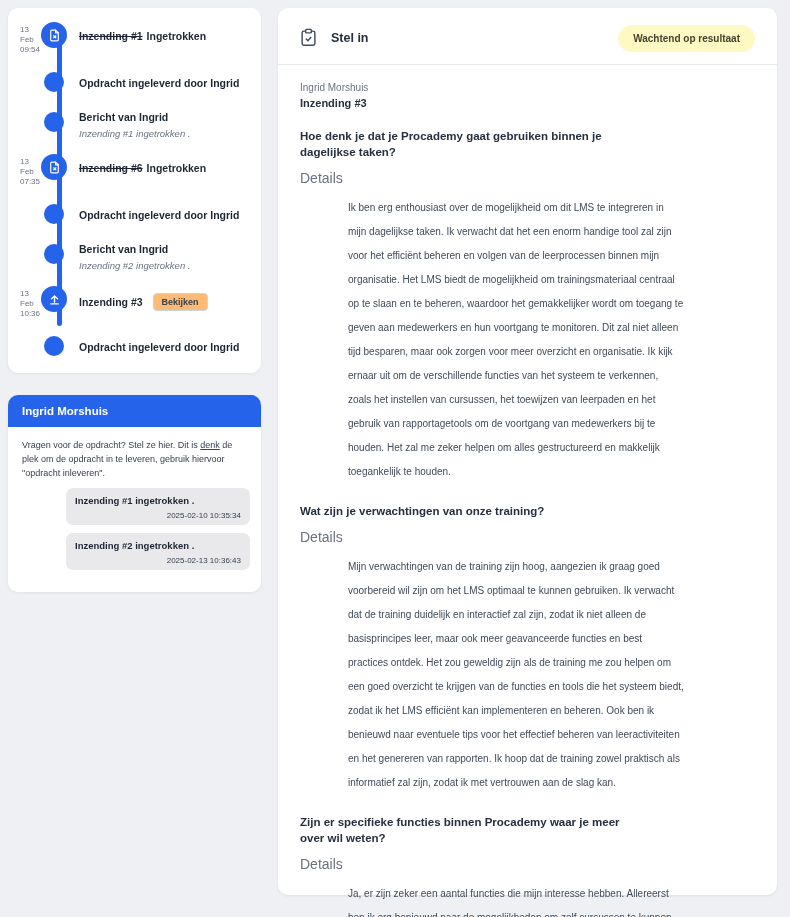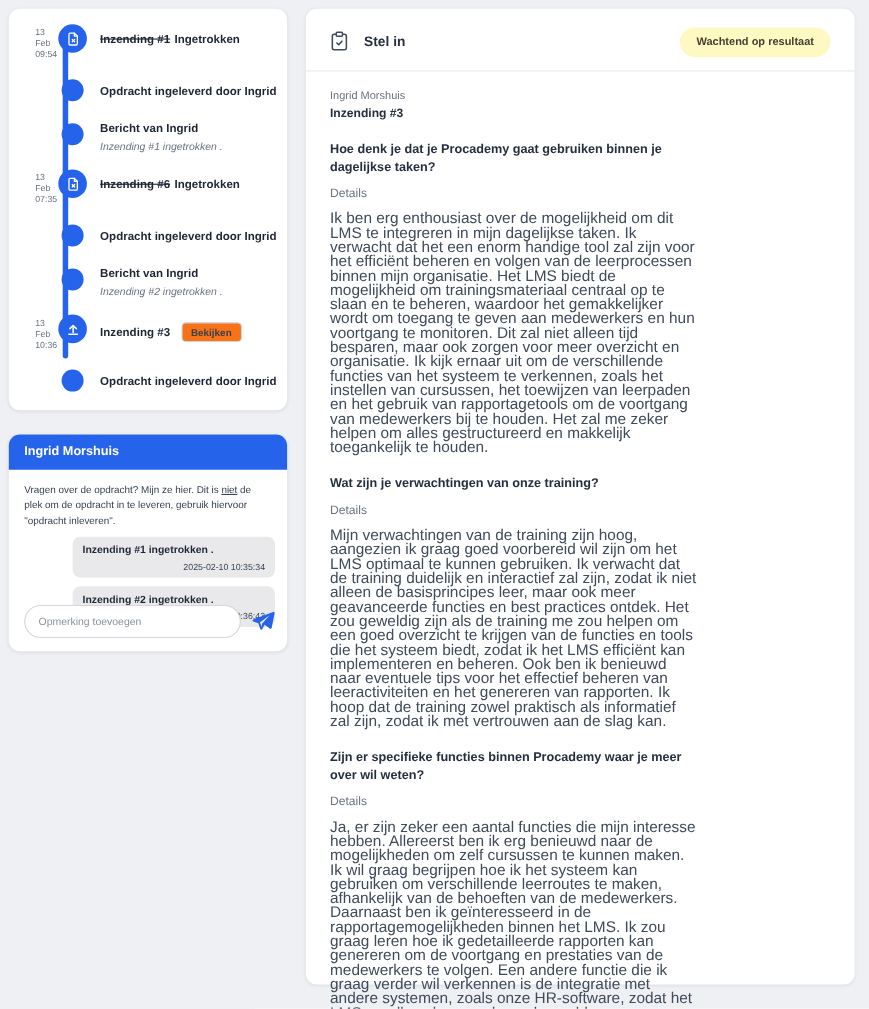--- a/index.html
+++ b/index.html
@@ -14,21 +14,21 @@
   .card {
     background: #fff;
     border-radius: 10px;
     box-shadow: 0 1px 3px rgba(16,24,40,.07);
   }
 
   
   .timeline-card {
     position: absolute; left: 8px; top: 8px;
     width: 253px; height: 365px;
-    padding: 14px 8px 0 12px;
+    padding: 14px 8px 0 0;
     overflow: hidden;
   }
   .tl-line {
     position: absolute; left: 49px; top: 30px;
     width: 5px; height: 288px;
     background: #2563eb; border-radius: 3px;
   }
   .tl-row { display: flex; min-height: 26px; margin-bottom: 14px; position: relative; }
   .tl-time {
     width: 33px; padding-left: 12px; flex: none;
@@ -44,21 +44,21 @@
   .ev-badge[data-type="doc"] .i-doc { display: block; }
   .ev-badge[data-type="upload"] .i-upload { display: block; }
   .tl-body { margin-left: 12px; padding-top: 1px; }
   .tl-title { font-size: 10.5px; font-weight: bold; line-height: 14px; margin-top: 6px; color: #1e2634; display: flex; align-items: center; }
   .tl-row[data-has-sub="true"] .tl-title { margin-top: 0; }
   .tl-strike { text-decoration: line-through; margin-right: 4px; }
   .tl-strike:empty { display: none; }
   .tl-sub { font-size: 9.5px; font-style: italic; color: #6b7280; line-height: 13px; margin-top: 3px; }
   .view-btn {
     margin-left: 10px; font-size: 9px; font-weight: bold; color: #374151;
-    border: 1px solid #cbd5e1; border-radius: 4px; background: #f97316;
+    border: 1px solid #cbd5e1; border-radius: 4px; background: #fdba74;
     padding: 3px 8px; cursor: pointer; font-family: inherit;
   }
 
   
   .chat-card {
     position: absolute; left: 8px; top: 395px;
     width: 253px; height: 197px;
   }
   .chat-header {
     background: #2563eb; color: #fff; font-weight: bold; font-size: 11.5px;
@@ -103,22 +103,22 @@
     background: #fef9c3; color: #46412f;
     font-size: 10px; font-weight: bold;
     padding: 8px 15px; border-radius: 999px;
   }
   .main-divider { height: 1px; background: #e7e9ec; margin: 17px -22px 0 -22px; }
   .main-content { padding-top: 16px; }
   .author-name { font-size: 10px; color: #6b7280; line-height: 14px; }
   .submission-title { font-size: 11px; font-weight: bold; color: #252f3f; margin-top: 2px; }
   .qa-block { margin-top: 19px; }
   .qa-question { font-size: 11.5px; font-weight: bold; color: #252f3f; line-height: 16px; max-width: 340px; }
-  .qa-details { font-size: 11px; color: #6b7280; margin-top: 10px; }
-  .qa-answer { font-size: 14px; color: #3f4a5a; line-height: 13px; margin-top: 10px; max-width: 336px; }
+  .qa-details { font-size: 14px; color: #6b7280; margin-top: 10px; }
+  .qa-answer { font-size: 10px; color: #3f4a5a; line-height: 24px; margin-top: 10px; max-width: 336px; margin-left: 48px; }
 </style>
 </head>
 <body>
 
 <div class="card timeline-card">
   <div class="tl-line"></div>
   <div>
       <div class="tl-row">
     <div class="tl-time">
       <div>13 Feb</div>
@@ -275,43 +275,35 @@
 
       </div>
 
     </div>
   </div>
     </div>
 </div>
 
 <div class="card chat-card">
   <div class="chat-header">Ingrid Morshuis</div>
-  <div class="chat-intro"><span>Vragen over de opdracht? Mijn ze hier. Dit is </span><u>niet</u><span> de plek om de opdracht in te leveren, gebruik hiervoor "opdracht inleveren".</span></div>
+  <div class="chat-intro"><span>Vragen voor de opdracht? Stel ze hier. Dit is </span><u>denk</u><span> de plek om de opdracht in te leveren, gebruik hiervoor "opdracht inleveren".</span></div>
   <div class="chat-messages">
       <div class="chat-msg">
     <div class="bubble">
       <div class="bubble-text">Inzending #1 ingetrokken .</div>
       <div class="bubble-time">2025-02-10 10:35:34</div>
     </div>
   </div>
       <div class="chat-msg">
     <div class="bubble">
       <div class="bubble-text">Inzending #2 ingetrokken .</div>
       <div class="bubble-time">2025-02-13 10:36:43</div>
     </div>
   </div>
     </div>
-  <div class="chat-input-row">
-    <input class="chat-input" type="text" placeholder="Opmerking toevoegen" style="">
-    <button class="send-btn">
-      <svg width="24" height="24" viewBox="0 0 24 24" fill="#2563eb">
-          <path d="M21.4 3.3 3.2 10.1c-.9.34-.87 1.63.05 1.92l4.64 1.47 1.7 5.26c.28.88 1.44.97 1.88.16l2.1-3.9 4.7 3.42c.66.48 1.6.1 1.73-.7L22.6 4.4c.13-.83-.66-1.44-1.2-1.1zM9.2 13l8.9-6.6-6.9 7.6-.4 3.1-1-3.3z"></path>
-        </svg>
-    </button>
-  </div>
 </div>
 
 <div class="card main-card">
   <div class="main-header">
     <span class="clipboard-icon">
       <svg width="17" height="19" viewBox="0 0 24 26" fill="none" stroke="#3f4a5a" stroke-width="2" stroke-linecap="round" stroke-linejoin="round">
           <rect x="3" y="4" width="18" height="20" rx="2.5"></rect>
           <rect x="8" y="1.5" width="8" height="5" rx="1.2" fill="#fff"></rect>
           <path d="m8.8 15.2 2.3 2.3 4.2-4.6"></path>
         </svg>

